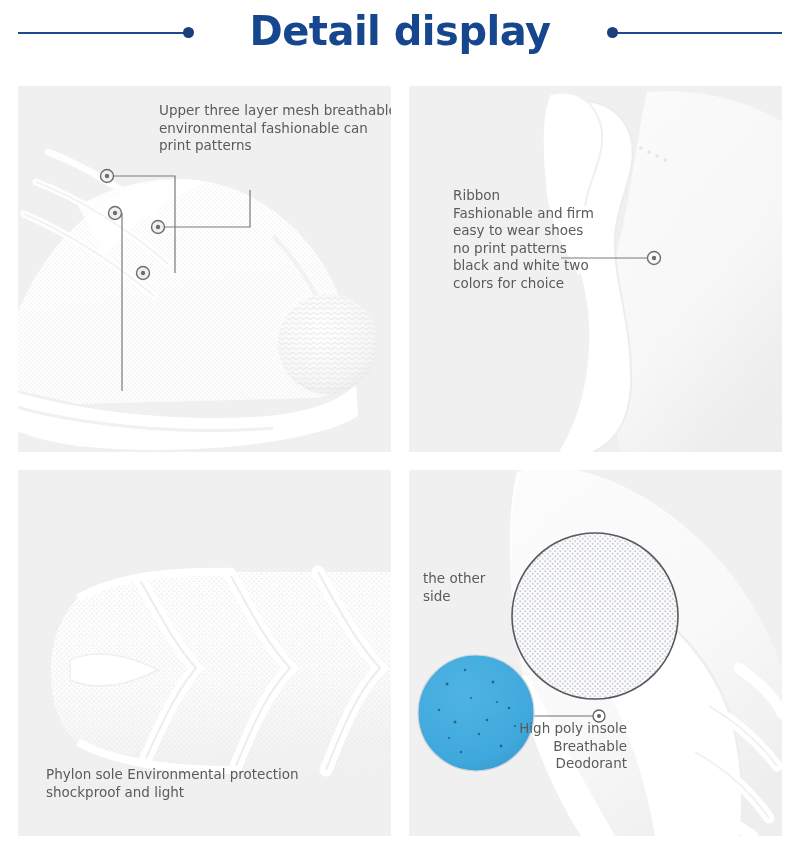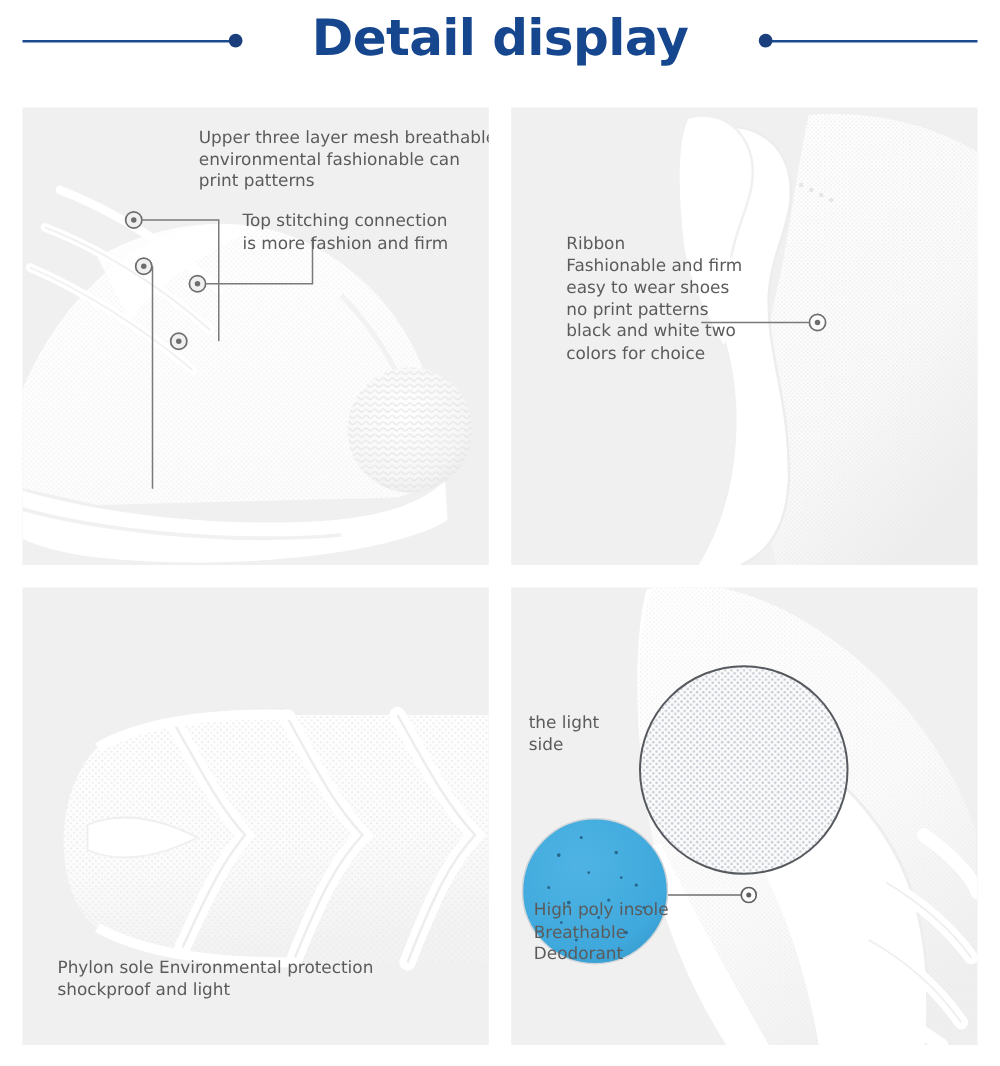--- a/index.html
+++ b/index.html
@@ -38,21 +38,21 @@
   
   .p1-t1{left:141px;top:16px;width:240px;}
   .p1-t2{left:176px;top:83px;width:210px;}
   .p1-t3{left:32px;top:322px;width:250px;}
   
   .p2-t1{left:28px;top:296px;width:330px;}
   
   .p3-t1{left:44px;top:101px;width:200px;}
   
   .p4-t1{left:14px;top:100px;width:120px;}
-  .p4-t2{left:18px;top:250px;width:200px;}
+  .p4-t2{left:18px;top:250px;width:200px;text-align:right;}
 </style>
 </head>
 <body>
 
 <div class="page">
 
   <div class="header">
     <div class="rule left"></div>
     <div class="rule-dot left"></div>
     <div class="title">Detail display</div>
@@ -134,22 +134,20 @@
           <g>
             <circle cx="140" cy="141" r="6.5" fill="#f0f0f0" stroke="#6e6e6e" stroke-width="1.4"></circle>
             <circle cx="140" cy="141" r="2.2" fill="#6e6e6e"></circle>
           </g>
         </g>
       </svg>
 
       <div class="anno p1-t1">Upper three layer mesh breathable
 environmental  fashionable can
 print patterns</div>
-      <div class="anno p1-t2">Top stitching connection
-is more fashion and firm</div>
     </div>
 
     <div class="panel">
       <svg class="art" viewBox="0 0 373 366" preserveAspectRatio="none">
         <defs>
           <linearGradient id="collarGrad" x1="0" y1="0" x2="0.6" y2="1">
             <stop offset="0%" stop-color="#ffffff"></stop>
             <stop offset="65%" stop-color="#fafafa"></stop>
             <stop offset="100%" stop-color="#eeeeee"></stop>
           </linearGradient>
@@ -315,21 +313,21 @@
             <circle cx="30" cy="240" r="1.2"></circle>
           <circle cx="62" cy="228" r="1.1"></circle>
             <circle cx="78" cy="250" r="1.3"></circle>
           <circle cx="52" cy="282" r="1.2"></circle>
             <circle cx="106" cy="256" r="1.1"></circle>
           <circle cx="40" cy="268" r="1.1"></circle>
             <circle cx="88" cy="232" r="1.1"></circle>
         </g>
       </svg>
 
-      <div class="anno p4-t1">the light
+      <div class="anno p4-t1">the other
 side</div>
       <div class="anno p4-t2">High poly insole
 Breathable
 Deodorant</div>
     </div>
 
   </div>
 </div>
 
 </body></html>

